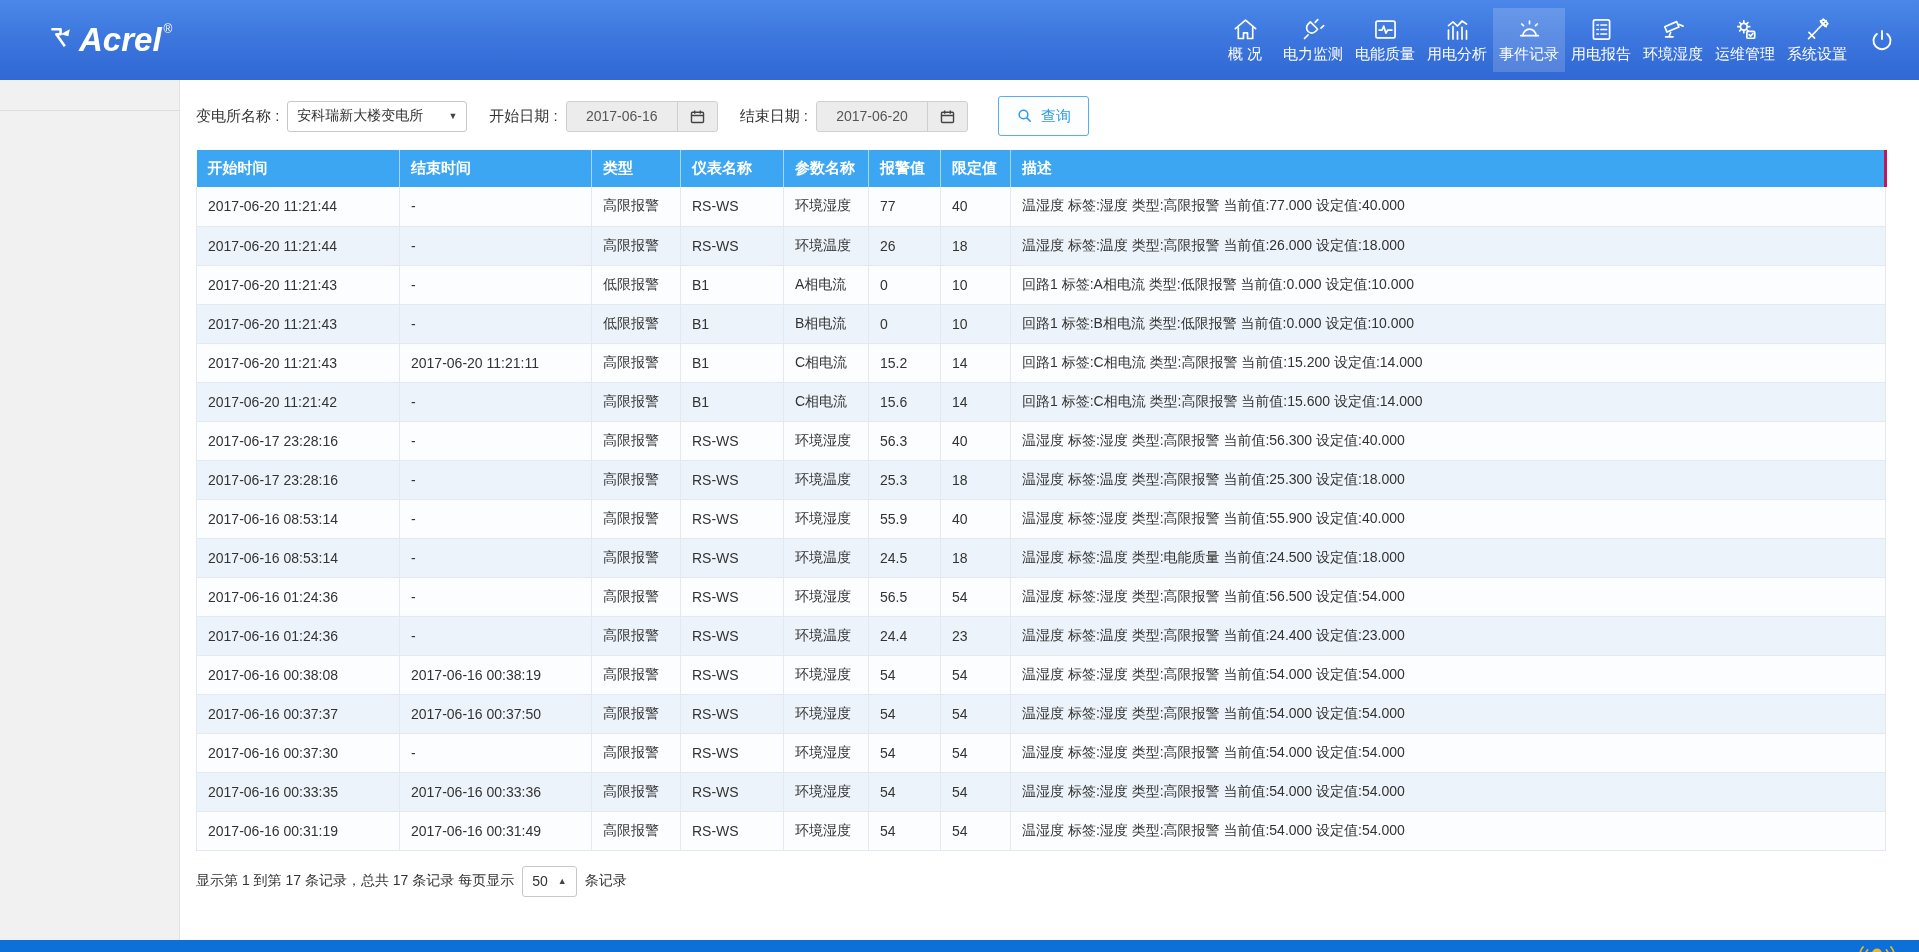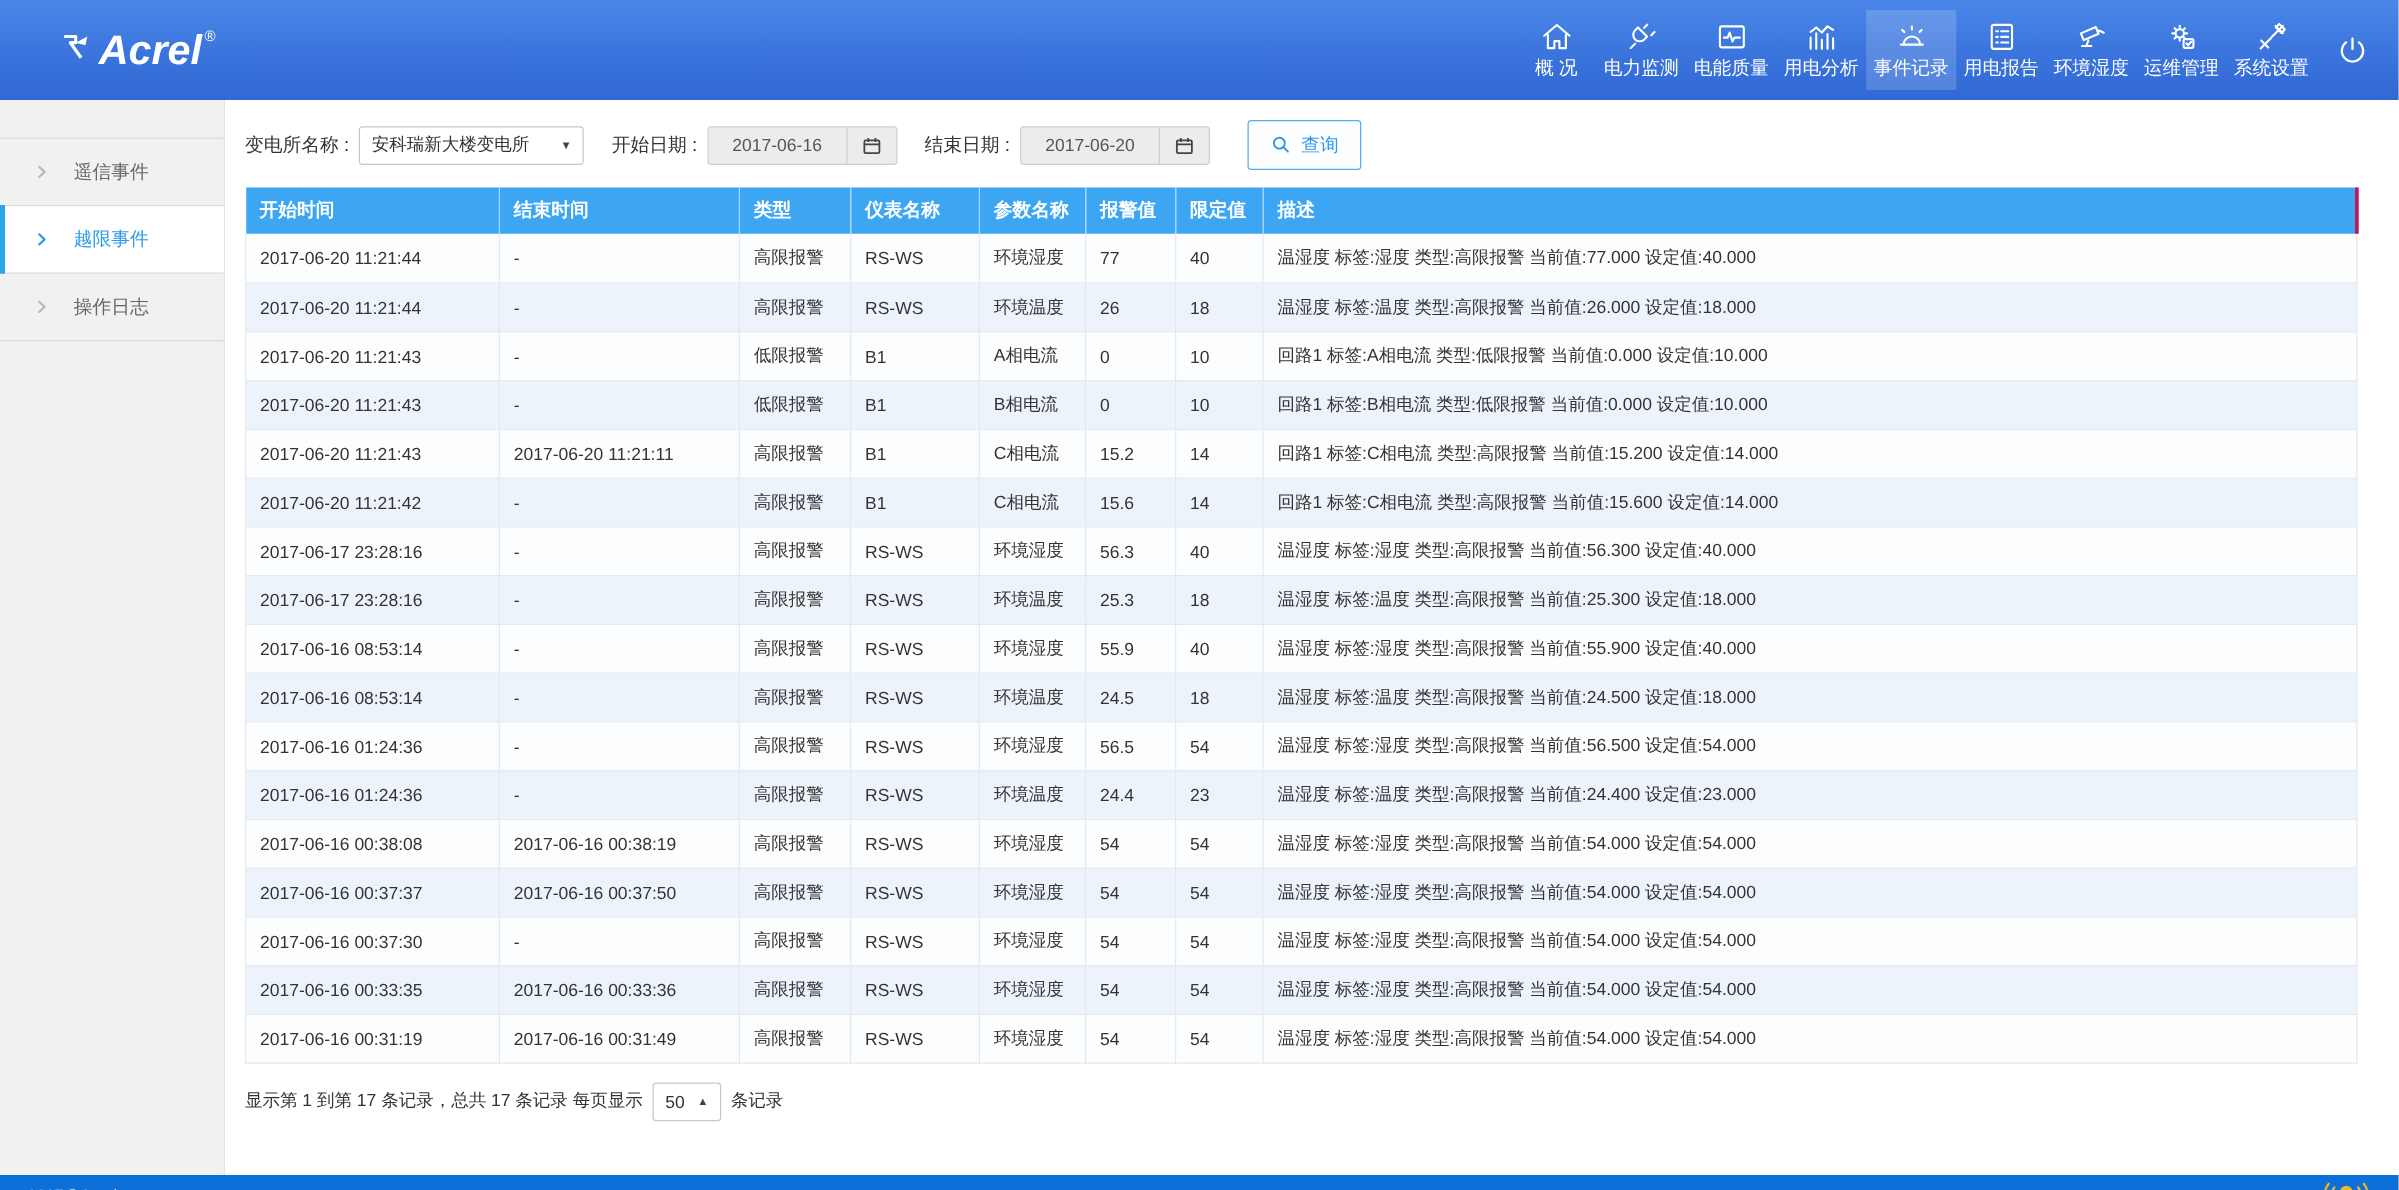--- a/index.html
+++ b/index.html
@@ -179,46 +179,20 @@
         <path d="M12 4.2v7"></path>
           <path d="M7.6 6.8a7.3 7.3 0 1 0 8.8 0"></path>
       </svg>
     </span>
   </div>
 </div>
 
 <div class="layout">
   <div class="sidebar">
     <div class="side-space"></div>
-    <div id="side-menu">
-        <div class="side-item">
-          <span class="side-chev">
-            <svg width="13" height="13" viewBox="0 0 24 24" fill="none" stroke="currentColor" stroke-width="3.2" stroke-linecap="round" stroke-linejoin="round">
-              <path d="M8 4.5l8 7.5-8 7.5"></path>
-            </svg>
-          </span>
-          <span class="side-label">遥信事件</span>
-        </div>
-        <div class="side-item active">
-          <span class="side-chev">
-            <svg width="13" height="13" viewBox="0 0 24 24" fill="none" stroke="currentColor" stroke-width="3.2" stroke-linecap="round" stroke-linejoin="round">
-              <path d="M8 4.5l8 7.5-8 7.5"></path>
-            </svg>
-          </span>
-          <span class="side-label">越限事件</span>
-        </div>
-        <div class="side-item">
-          <span class="side-chev">
-            <svg width="13" height="13" viewBox="0 0 24 24" fill="none" stroke="currentColor" stroke-width="3.2" stroke-linecap="round" stroke-linejoin="round">
-              <path d="M8 4.5l8 7.5-8 7.5"></path>
-            </svg>
-          </span>
-          <span class="side-label">操作日志</span>
-        </div>
-      </div>
   </div>
 
   <div class="main">
 
     <div class="filterbar">
       <span class="f-label">变电所名称 :</span>
       <div class="select-box">
         <span>安科瑞新大楼变电所</span>
         <span class="caret">▼</span>
       </div>
@@ -373,21 +347,21 @@
               <td>温湿度 标签:湿度 类型:高限报警 当前值:55.900 设定值:40.000</td>
             </tr>
             <tr>
               <td>2017-06-16 08:53:14</td>
               <td>-</td>
               <td>高限报警</td>
               <td>RS-WS</td>
               <td>环境温度</td>
               <td>24.5</td>
               <td>18</td>
-              <td>温湿度 标签:温度 类型:高限报警 当前值:24.500 设定值:18.000</td>
+              <td>温湿度 标签:温度 类型:电能质量 当前值:24.500 设定值:18.000</td>
             </tr>
             <tr>
               <td>2017-06-16 01:24:36</td>
               <td>-</td>
               <td>高限报警</td>
               <td>RS-WS</td>
               <td>环境湿度</td>
               <td>56.5</td>
               <td>54</td>
               <td>温湿度 标签:湿度 类型:高限报警 当前值:56.500 设定值:54.000</td>

